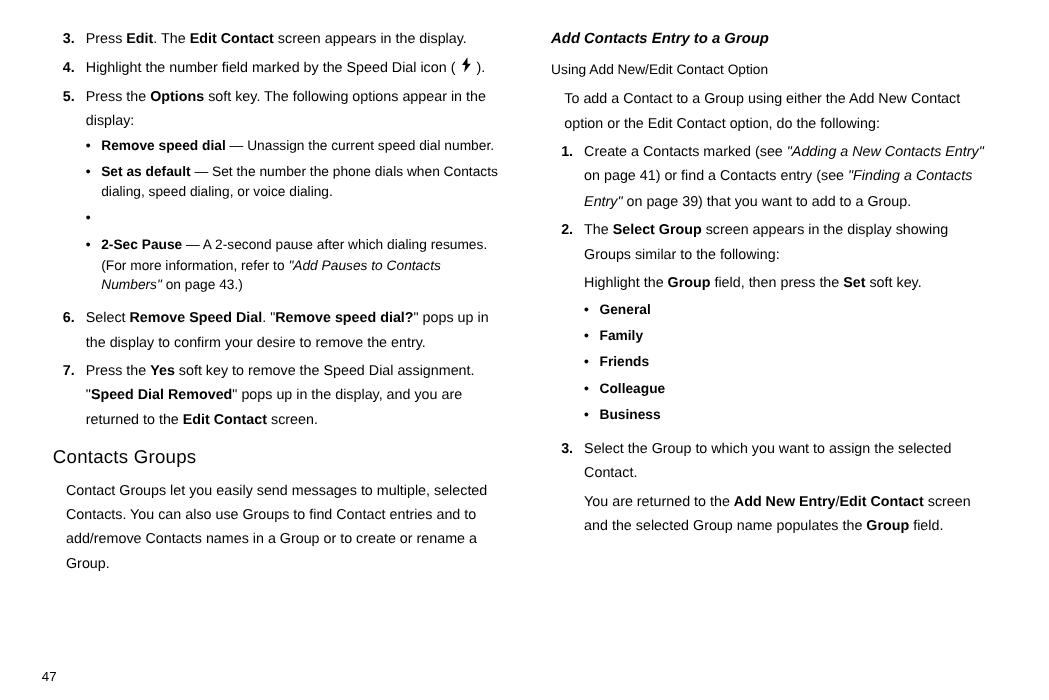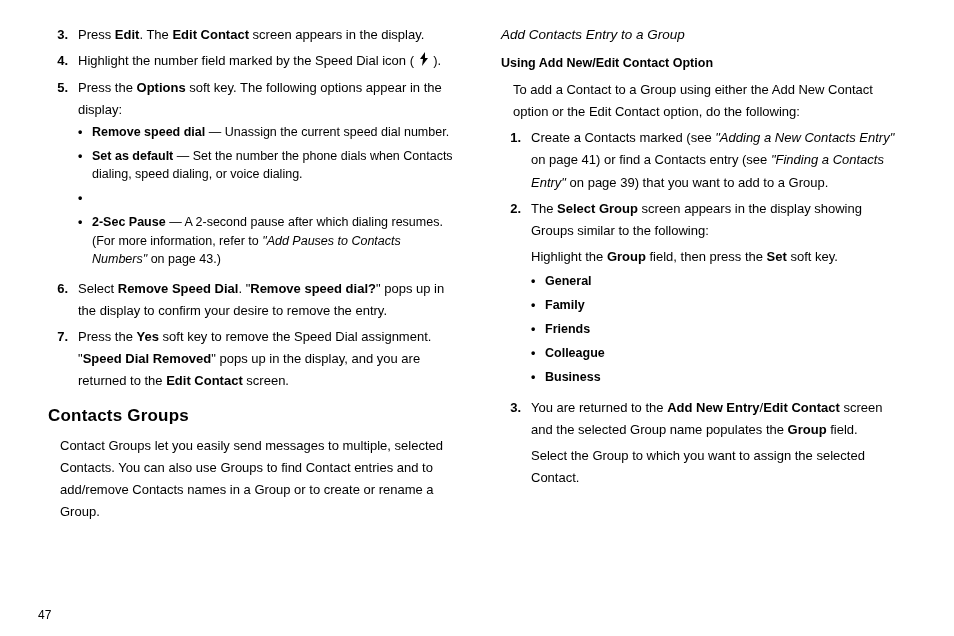--- a/index.html
+++ b/index.html
@@ -46,34 +46,34 @@
     line-height: 1.45;
     margin-bottom: 6px;
   }
   .bullet-dot {
     width: 14px;
     flex-shrink: 0;
     font-weight: bold;
   }
   .h-section {
     font-family: Arial, Helvetica, sans-serif;
-    font-weight: 700;
+    font-weight: 400;
     font-size: 17px;
     letter-spacing: 0.2px;
     margin-top: 10px;
     margin-bottom: 4px;
   }
   .h-sub-italic {
-    font-weight: normal;
+    font-weight: bold;
     font-style: italic;
     font-size: 13.5px;
     margin-bottom: 6px;
   }
   .h-sub-bold {
-    font-weight: bold;
+    font-weight: normal;
     font-size: 12.5px;
     margin-bottom: 5px;
   }
   .para {
     margin-bottom: 4px;
     line-height: 1.7;
   }
   .para-plain {
     padding-left: 12px;
   }
@@ -199,23 +199,23 @@
               <div class="bullet-dot">•</div>
               <b>Business</b>
             </div>
         </div>
       </div>
     </div>
 
     <div class="ol-step">
       <div class="ol-num">3.</div>
       <div class="ol-body">
+        <div class="para">Select the Group to which you want to assign the selected Contact.</div>
         <div class="para">
           <span>You are returned to the </span><b>Add New Entry</b><span>/</span><b>Edit Contact</b><span> screen and the selected Group name populates the </span><b>Group</b><span> field.</span>
         </div>
-        <div class="para">Select the Group to which you want to assign the selected Contact.</div>
       </div>
     </div>
 
   </div>
 </div>
 
 <div class="pagenum">47</div>
 
 </body></html>

